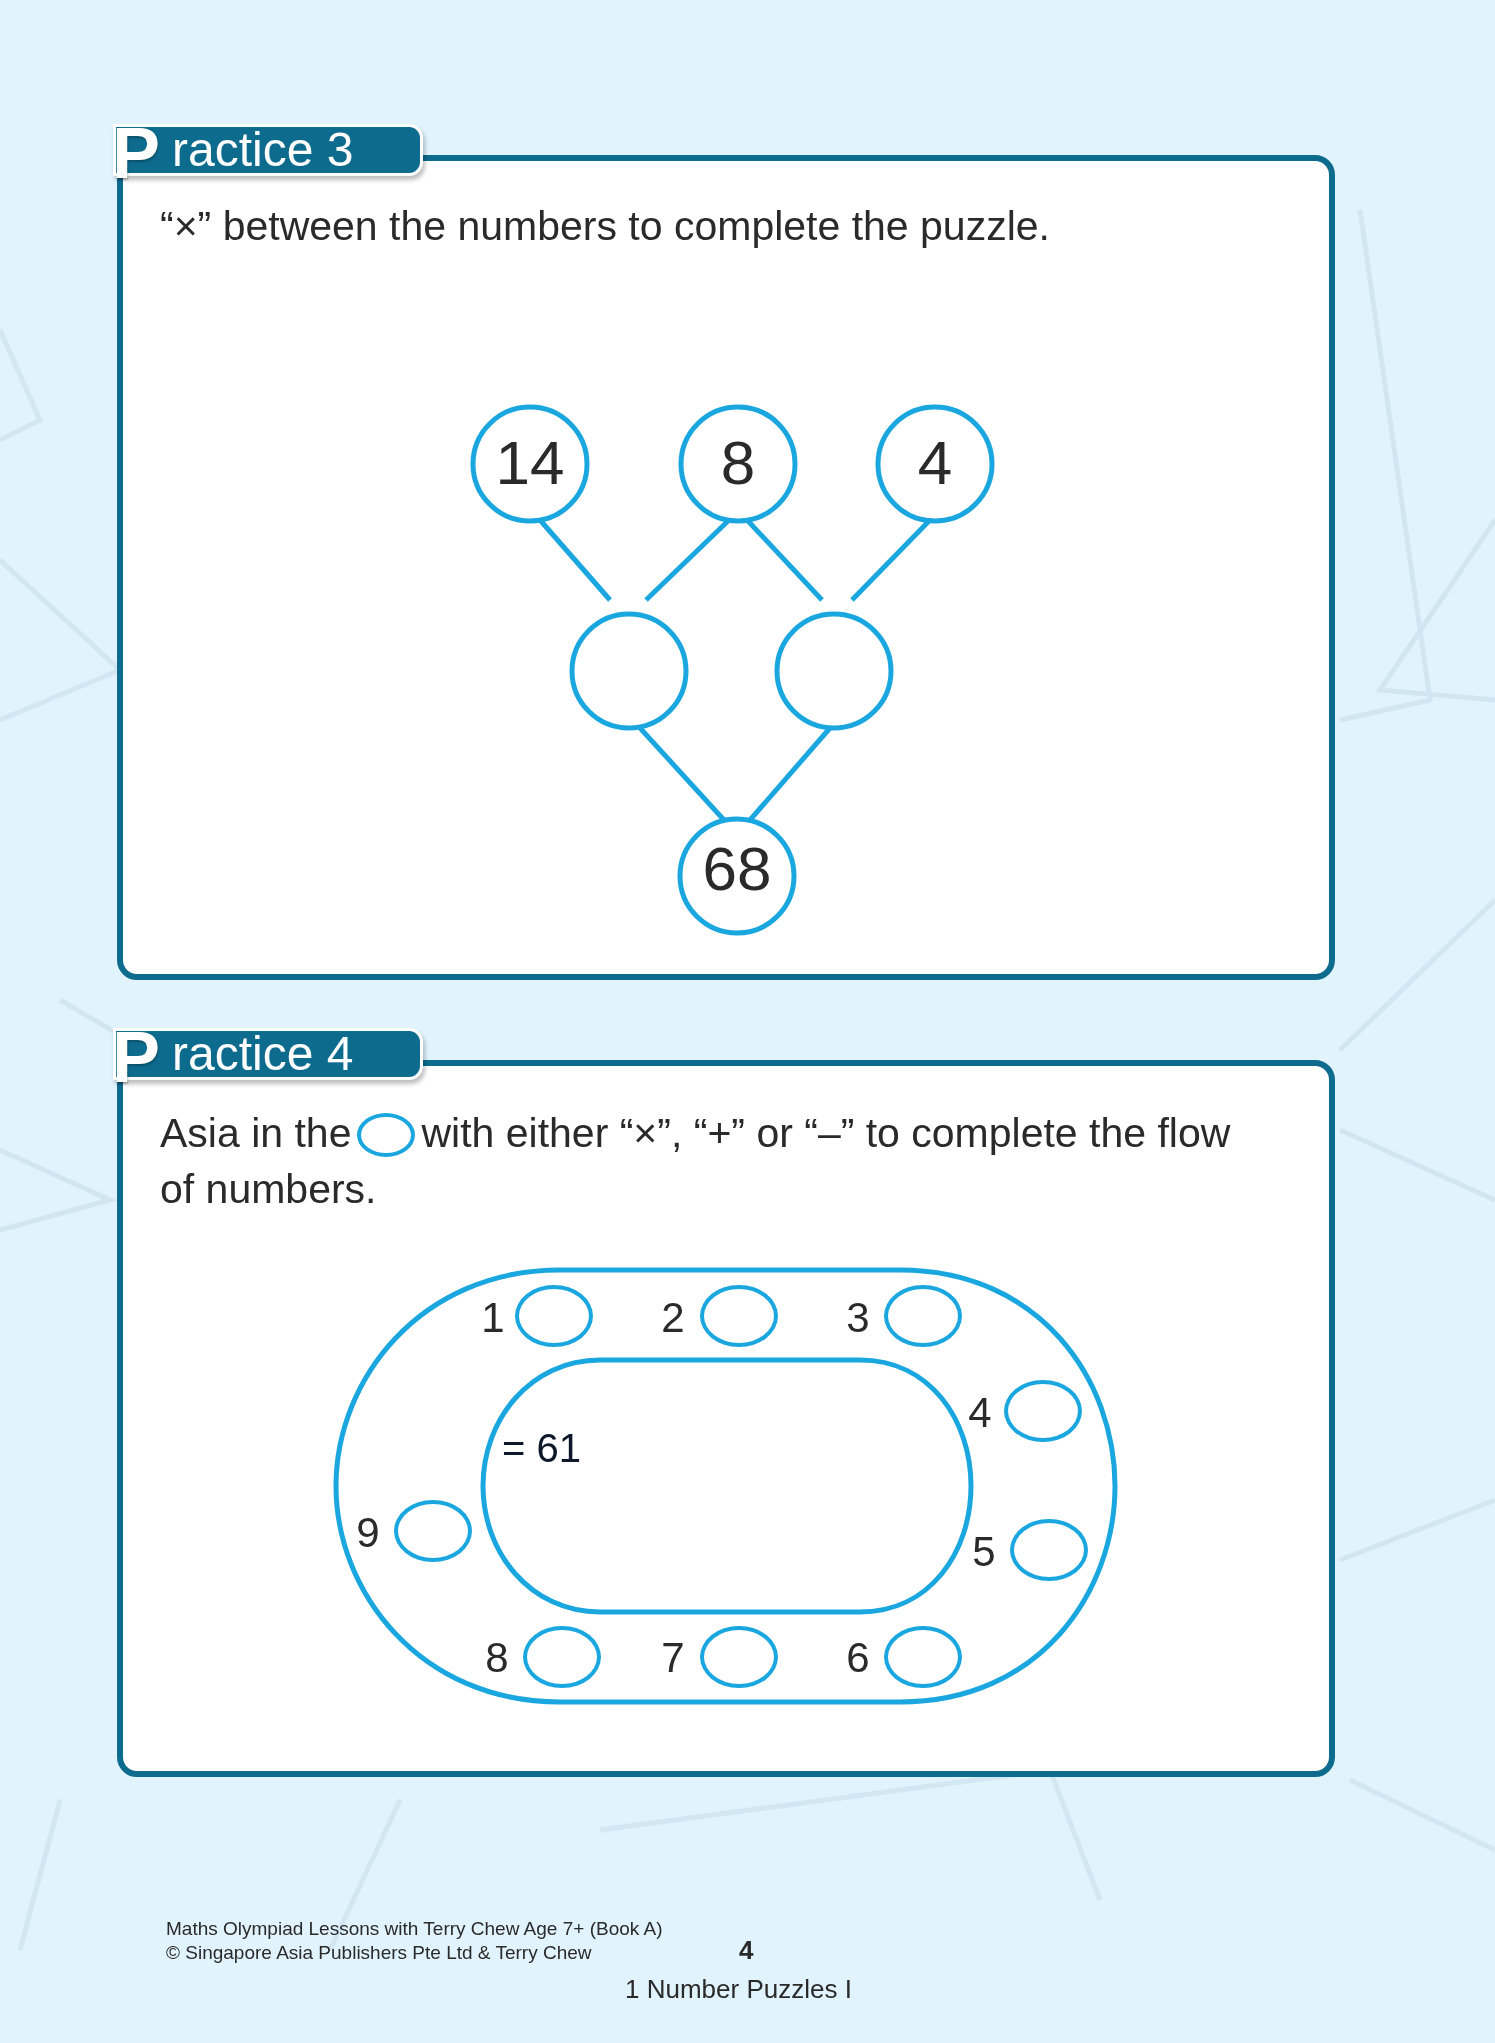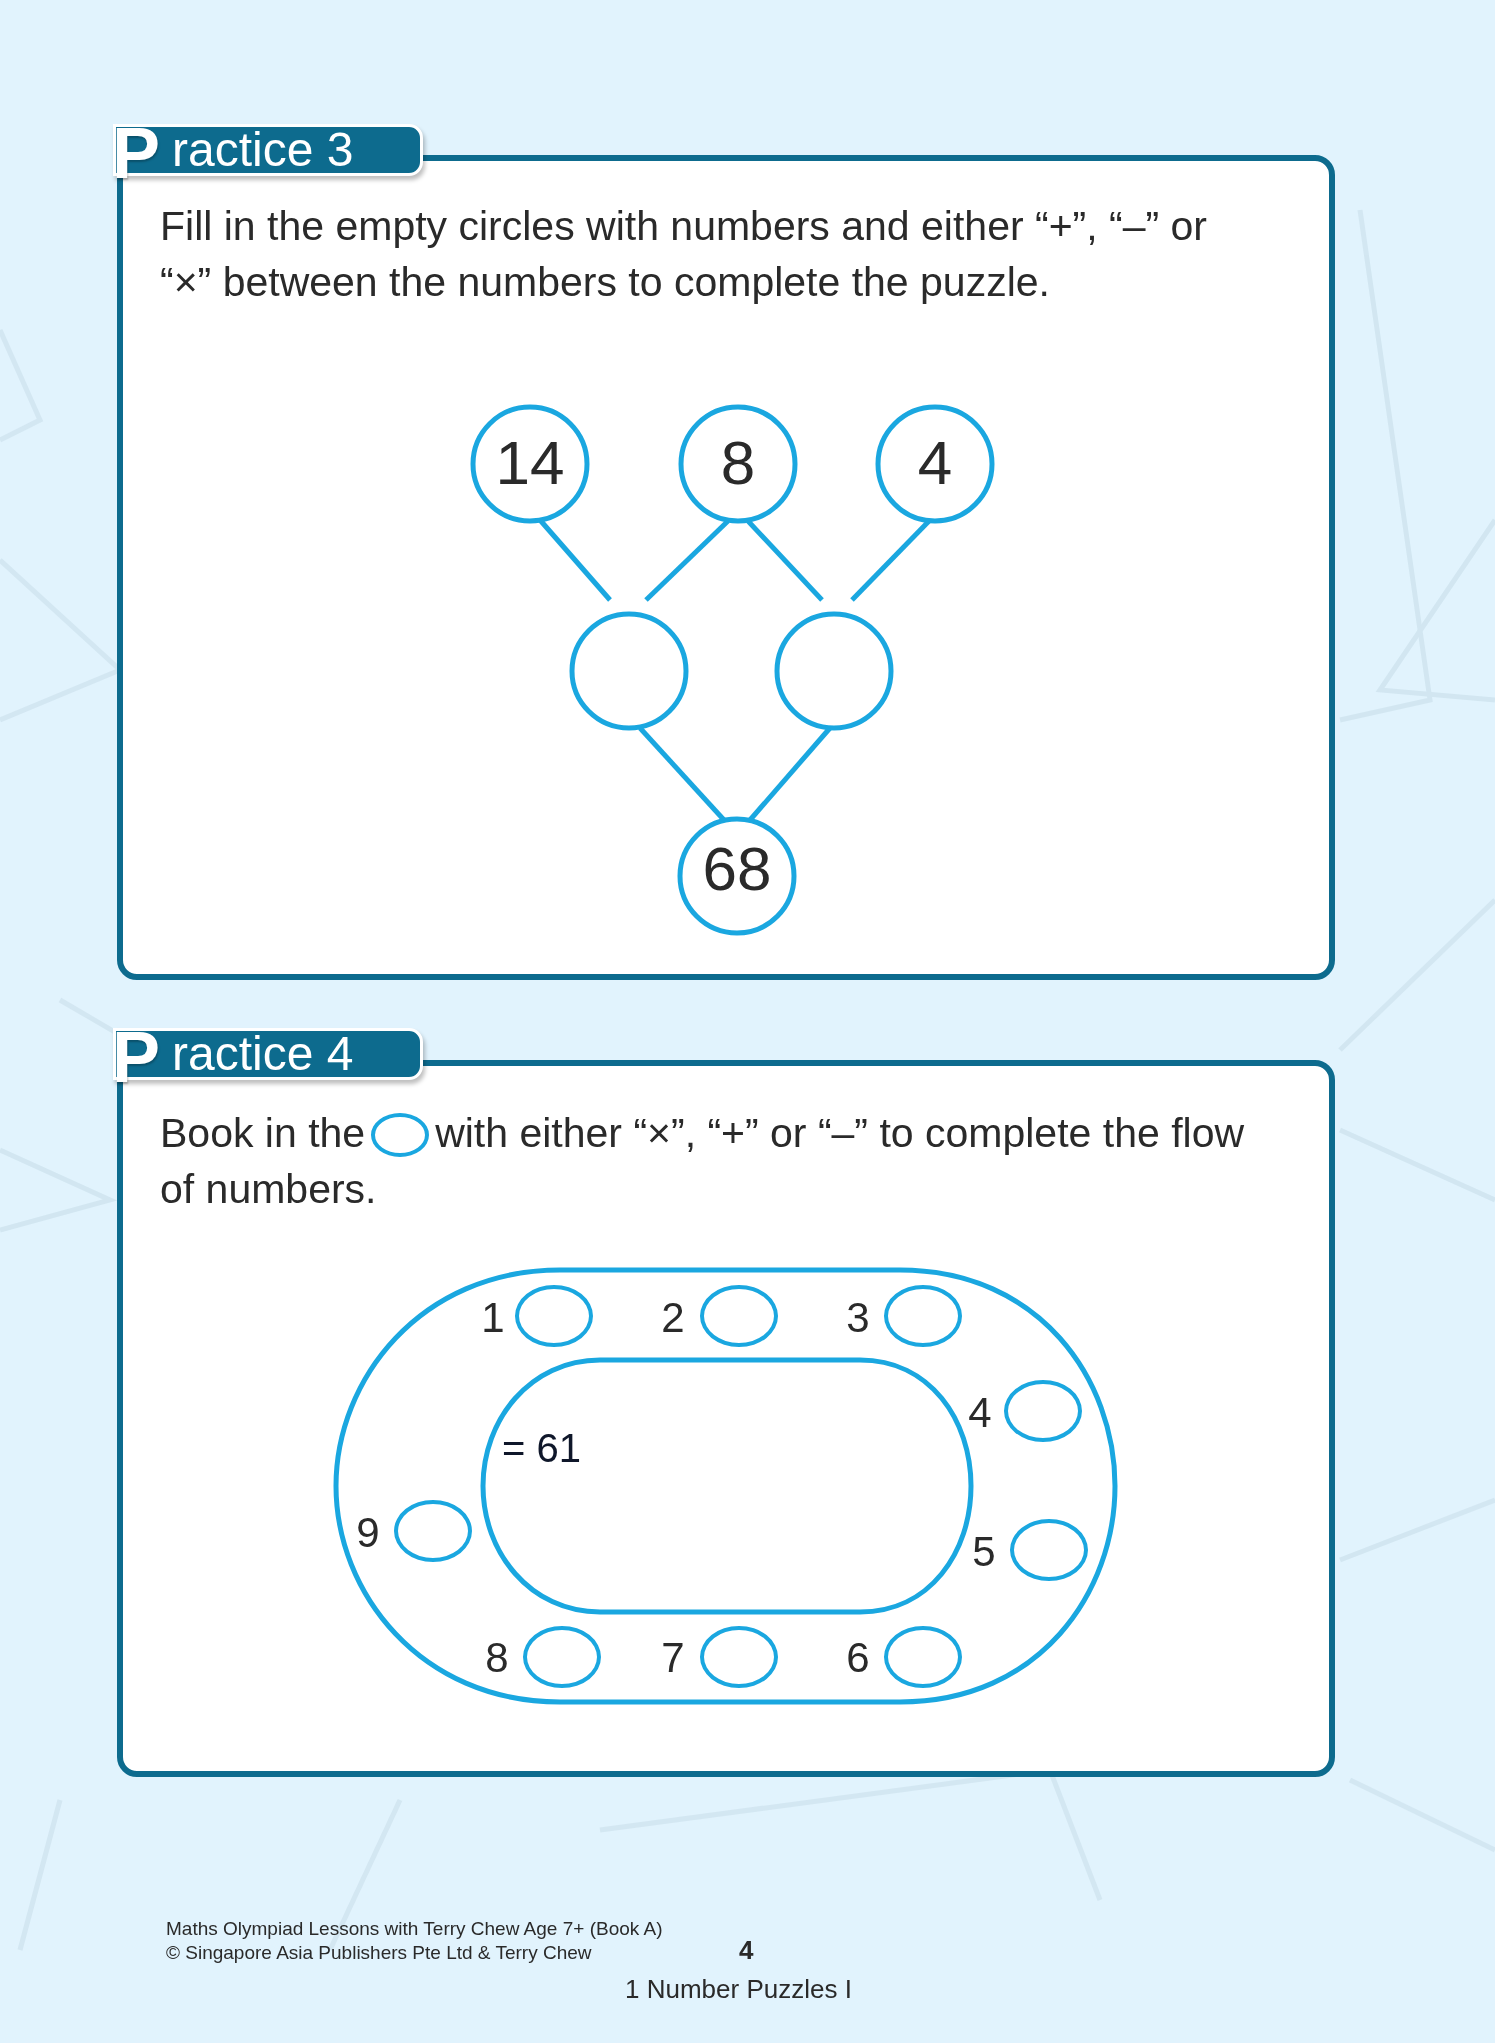--- a/index.html
+++ b/index.html
@@ -95,21 +95,20 @@
   </g>
 </svg>
 
 <div class="card" style="top:155px; height:825px;"></div>
 <div class="tab" style="top:124px;">
   <span class="big-p">P</span>
   <span>ractice 3</span>
 </div>
 
 <div class="instr" style="top:198px;">
-  <div>Fill in the empty circles with numbers and either “+”, “–” or</div>
   <div>“×” between the numbers to complete the puzzle.</div>
 </div>
 
 <svg class="diagram" width="1495" height="2043">
   <g stroke="#1aa7e0" stroke-width="5" fill="none">
 
     <line x1="540" y1="520" x2="610" y2="600"></line>
     <line x1="728" y1="521" x2="646" y2="600"></line>
     <line x1="748" y1="521" x2="822" y2="600"></line>
     <line x1="930" y1="520" x2="852" y2="600"></line>
@@ -134,21 +133,21 @@
 <div class="node-label" style="left:737px; top:848px;margin-top:20px;">68</div>
 
 <div class="card" style="top:1060px; height:717px;"></div>
 <div class="tab" style="top:1028px;">
   <span class="big-p">P</span>
   <span>ractice 4</span>
 </div>
 
 <div class="instr" style="top:1105px;">
   <div>
-    <span>Book in the</span><span class="inline-oval"></span><span>with either “×”, “+” or “–” to complete the flow</span>
+    <span>Asia in the</span><span class="inline-oval"></span><span>with either “×”, “+” or “–” to complete the flow</span>
   </div>
   <div>of numbers.</div>
 </div>
 
 <svg class="diagram" width="1495" height="2043">
   <g stroke="#1aa7e0" stroke-width="5" fill="none">
 
     <path d="M560 1270 L900 1270 C1040 1270 1115 1380 1115 1486 C1115 1592 1040 1702 900 1702 L560 1702 C420 1702 336 1592 336 1486 C336 1380 420 1270 560 1270 Z"></path>
 
     <path d="M600 1360 L860 1360 C930 1360 971 1420 971 1486 C971 1552 930 1612 860 1612 L600 1612 C530 1612 483 1552 483 1486 C483 1420 530 1360 600 1360 Z"></path>

